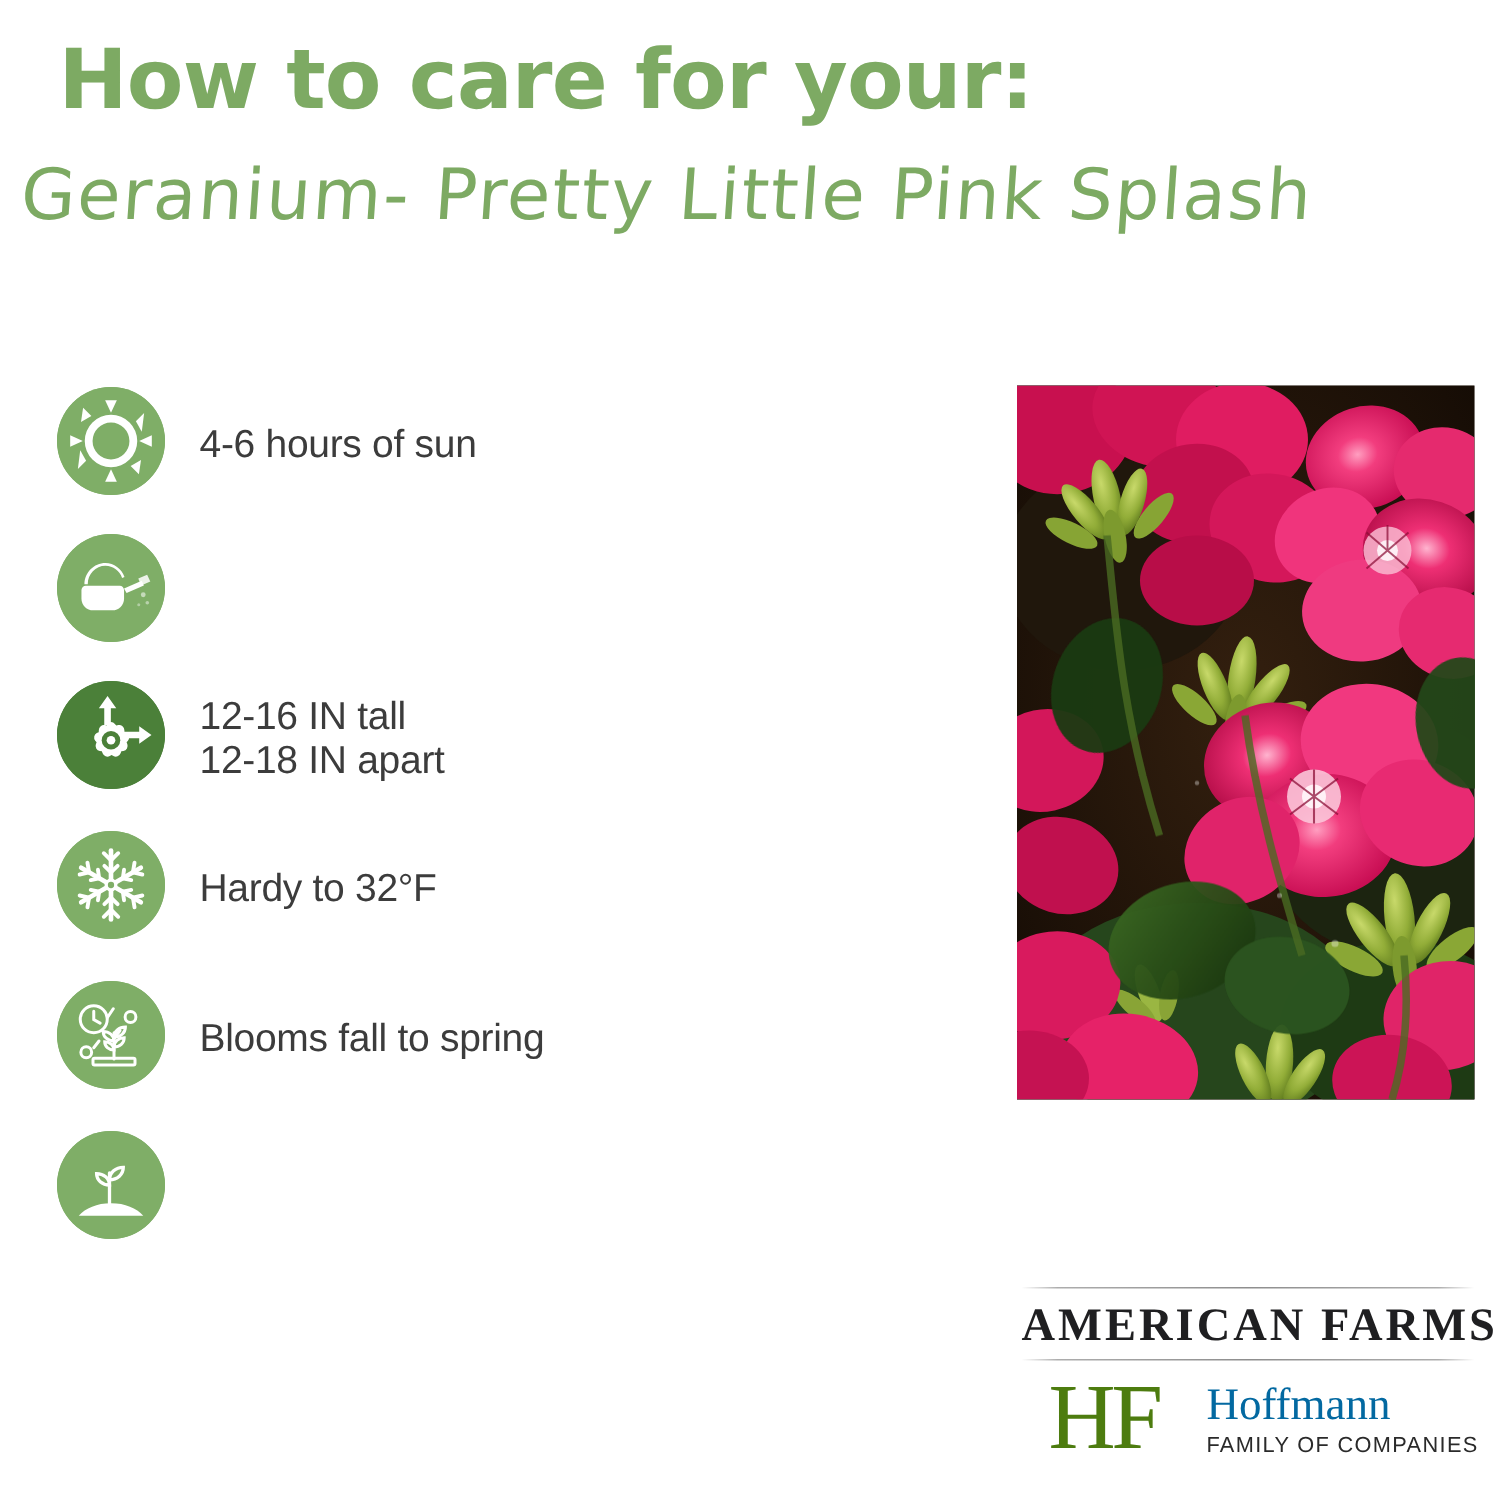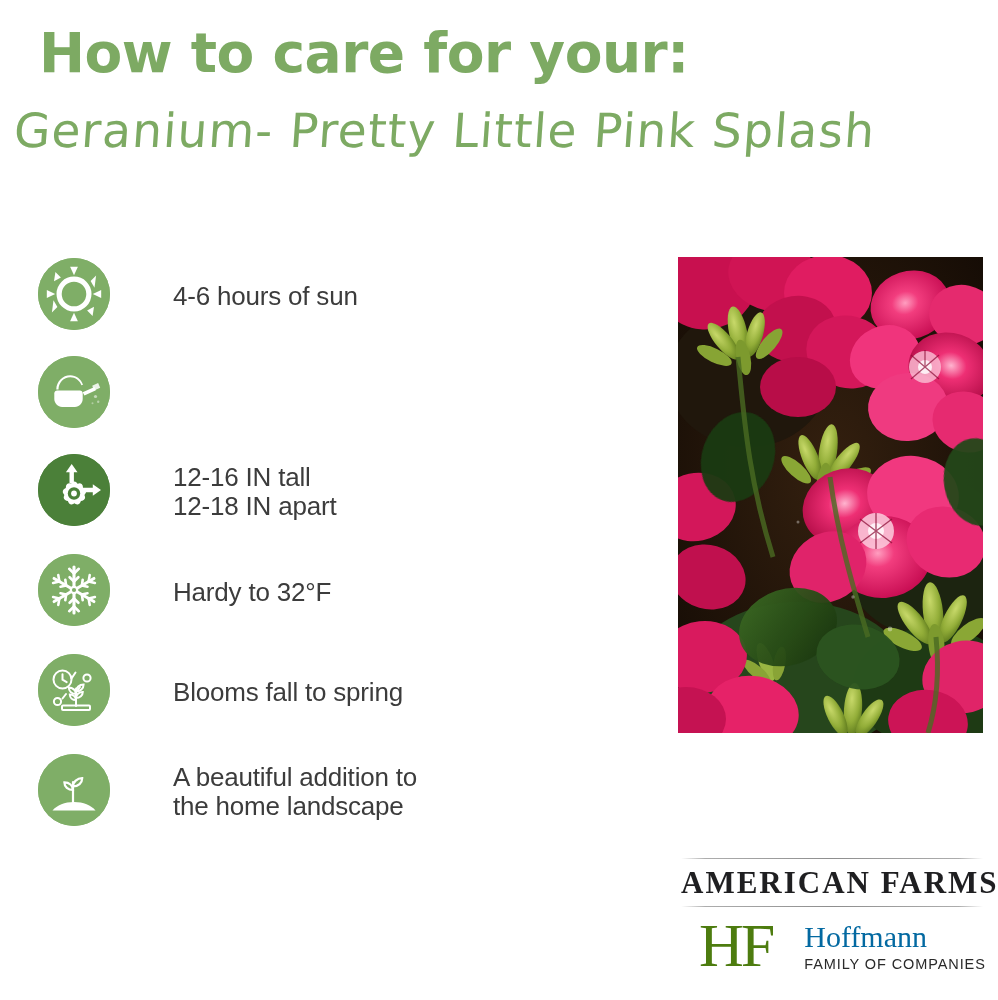--- a/index.html
+++ b/index.html
@@ -78,21 +78,20 @@
     position: absolute;
     left: 95px;
     top: 50%;
     transform: translateY(-50%);
     font-family: "Liberation Sans", sans-serif;
     font-size: 26px;
     line-height: 29px;
     color: #3c3c3c;
     white-space: pre-line;
     letter-spacing: -0.2px;
-    margin-left: 40px;
   }
 
   
   #plant-photo {
     position: absolute;
     left: 678px;
     top: 257px;
     width: 305px;
     height: 476px;
     overflow: hidden;
@@ -313,22 +312,20 @@
       <svg viewBox="0 0 72 72" aria-hidden="true">
         <circle cx="36" cy="36" r="36" fill="#7fae67"></circle>
         <g fill="none" stroke="#ffffff" stroke-width="2.2" stroke-linecap="round">
           <path d="M35 52V28"></path>
           <path d="M35 36c-5 0-8.6-3.3-8.6-7.6 4.7 0 8.6 3.1 8.6 7.6z"></path>
           <path d="M35 32.5c5.3 0 9.2-3.6 9.2-8.3-5 0-9.2 3.5-9.2 8.3z"></path>
         </g>
         <path d="M14.5 56.5c4.5-5.2 12.1-8.4 21.5-8.4s17 3.2 21.5 8.4z" fill="#ffffff"></path>
       </svg>
     </span>
-    <span class="care-text">A beautiful addition to
-the home landscape</span>
   </div>
 
 </div>
 
 <div id="plant-photo">
   <svg width="305" height="476" viewBox="0 0 305 476" aria-hidden="true">
     <defs>
       <radialGradient id="pf1" cx="45%" cy="45%" r="60%">
         <stop offset="0%" stop-color="#ff9ec0"></stop>
         <stop offset="28%" stop-color="#f23d7e"></stop>

